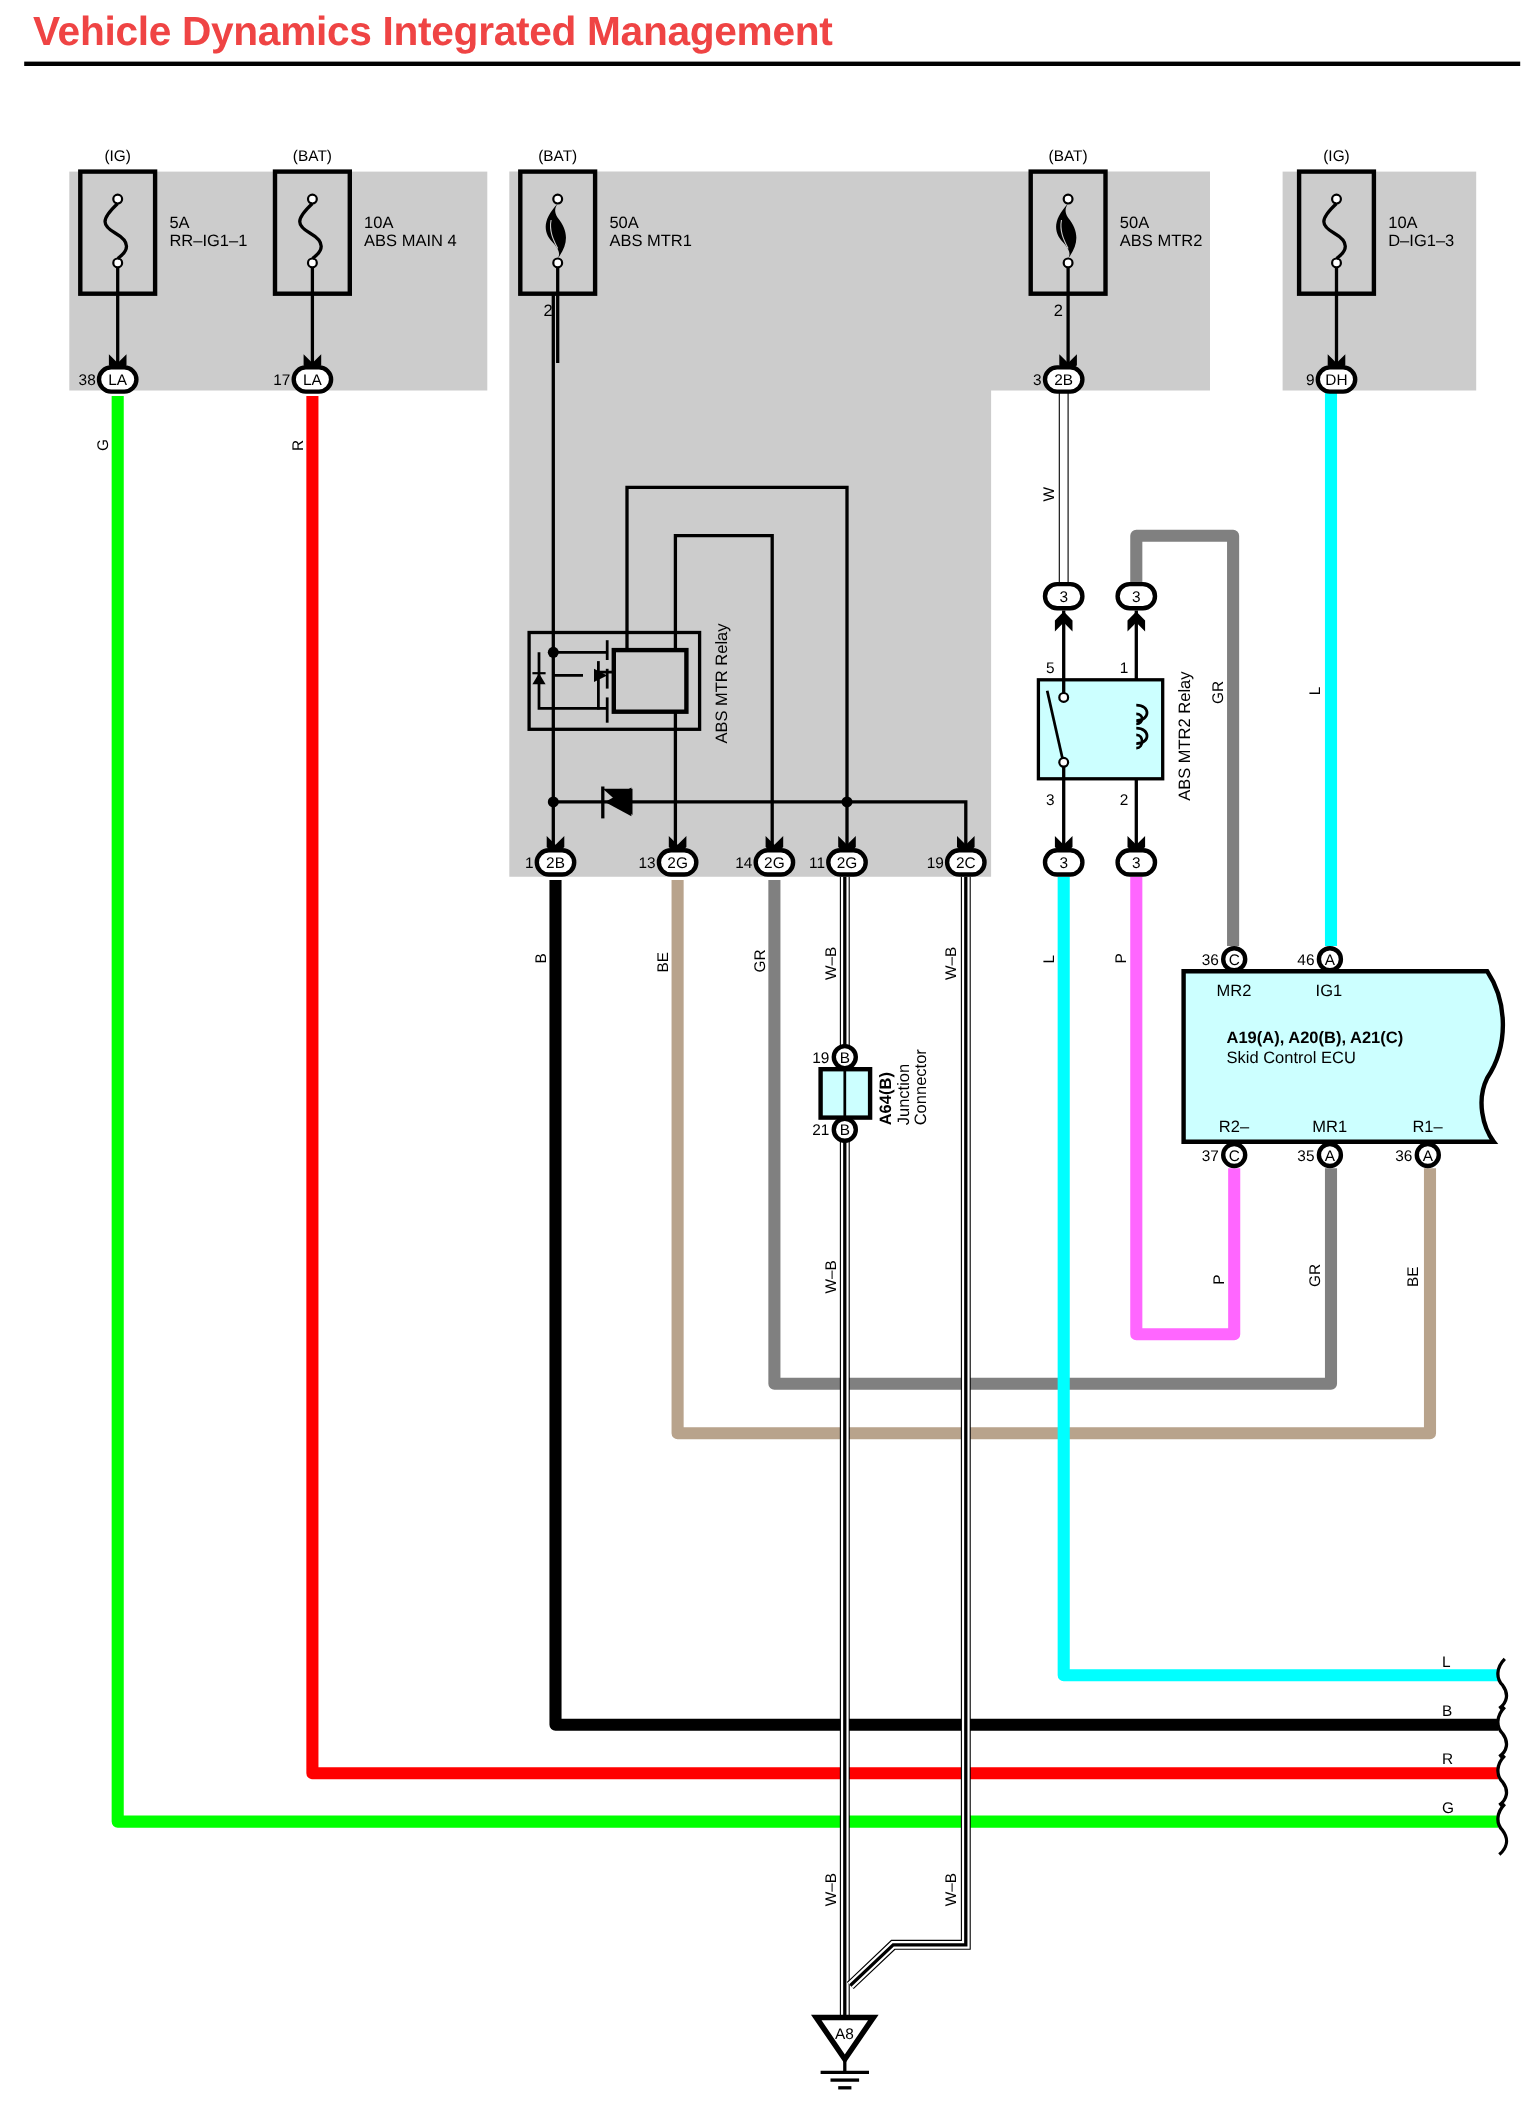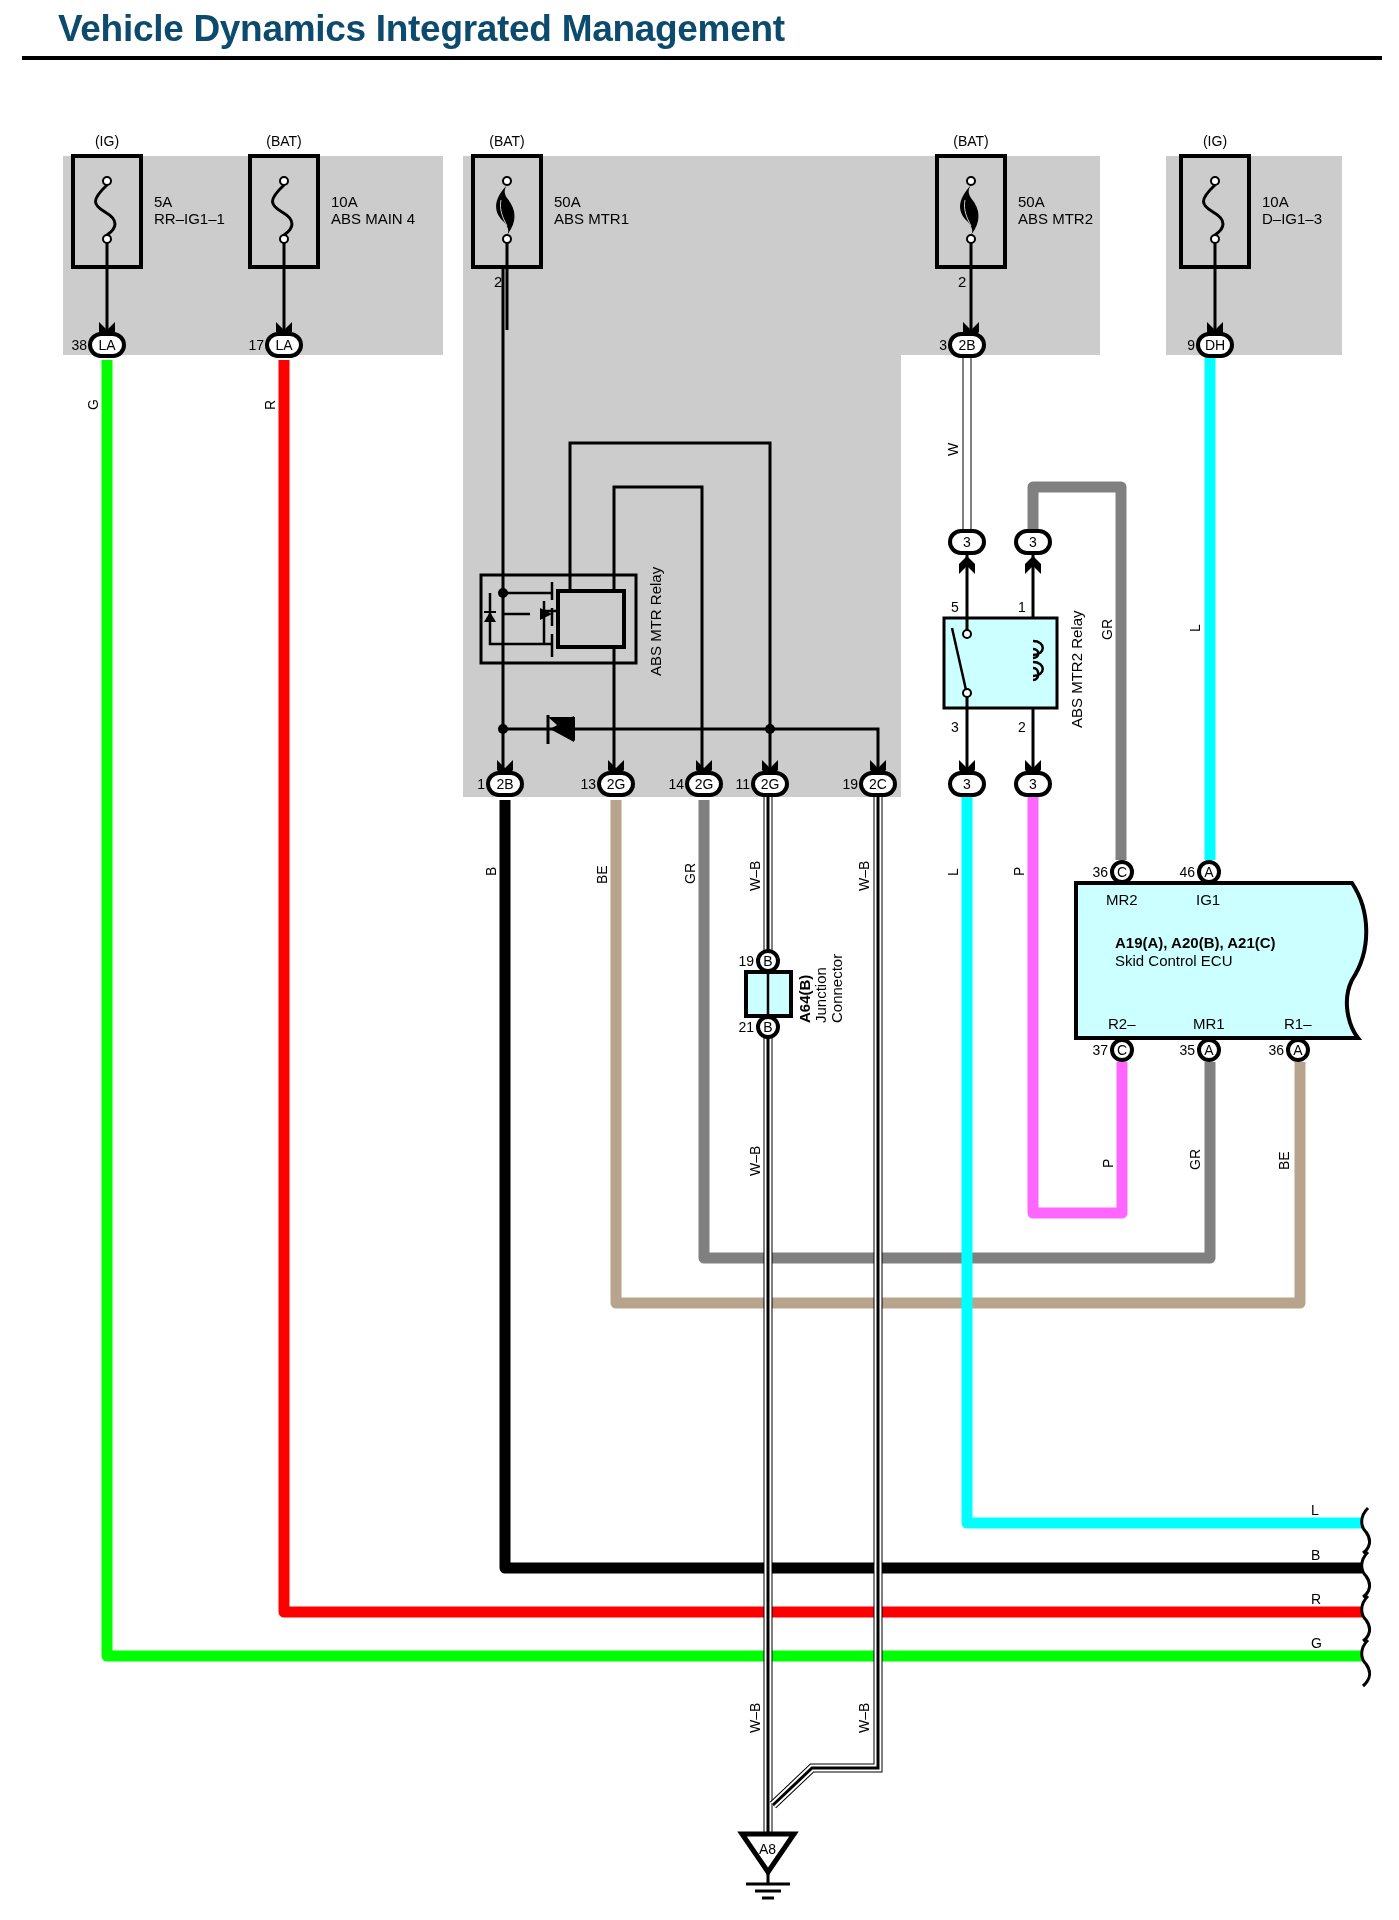--- a/index.html
+++ b/index.html
@@ -1,17 +1,17 @@
 <!DOCTYPE html>
 <html><head>
 <meta charset="utf-8">
 <style>
   html, body { margin: 0; padding: 0; background: #ffffff; }
   body { width: 1399px; height: 1920px; position: relative; overflow: hidden; font-family: "Liberation Sans", sans-serif; }
-  #title { position: absolute; left: 30px; top: 8px; font-family: "Liberation Sans", sans-serif; font-weight: bold; font-size: 37px; color: #0c4a6e; letter-spacing: -0.3px; margin-left: 28px; }
+  #title { position: absolute; left: 30px; top: 8px; font-family: "Liberation Sans", sans-serif; font-weight: bold; font-size: 37px; color: #ef4444; letter-spacing: -0.3px; }
   #rule { position: absolute; left: 22px; top: 56px; width: 1360px; height: 4px; background: #000; }
   svg { position: absolute; left: 0; top: 0; }
   .t { font-family: "Liberation Sans", sans-serif; font-size: 15px; fill: #000; }
   .ts { font-family: "Liberation Sans", sans-serif; font-size: 14px; fill: #000; }
   .tb { font-family: "Liberation Sans", sans-serif; font-size: 15px; font-weight: bold; fill: #000; }
 </style>
 </head>
 <body>
 
 <div id="title">Vehicle Dynamics Integrated Management</div>

